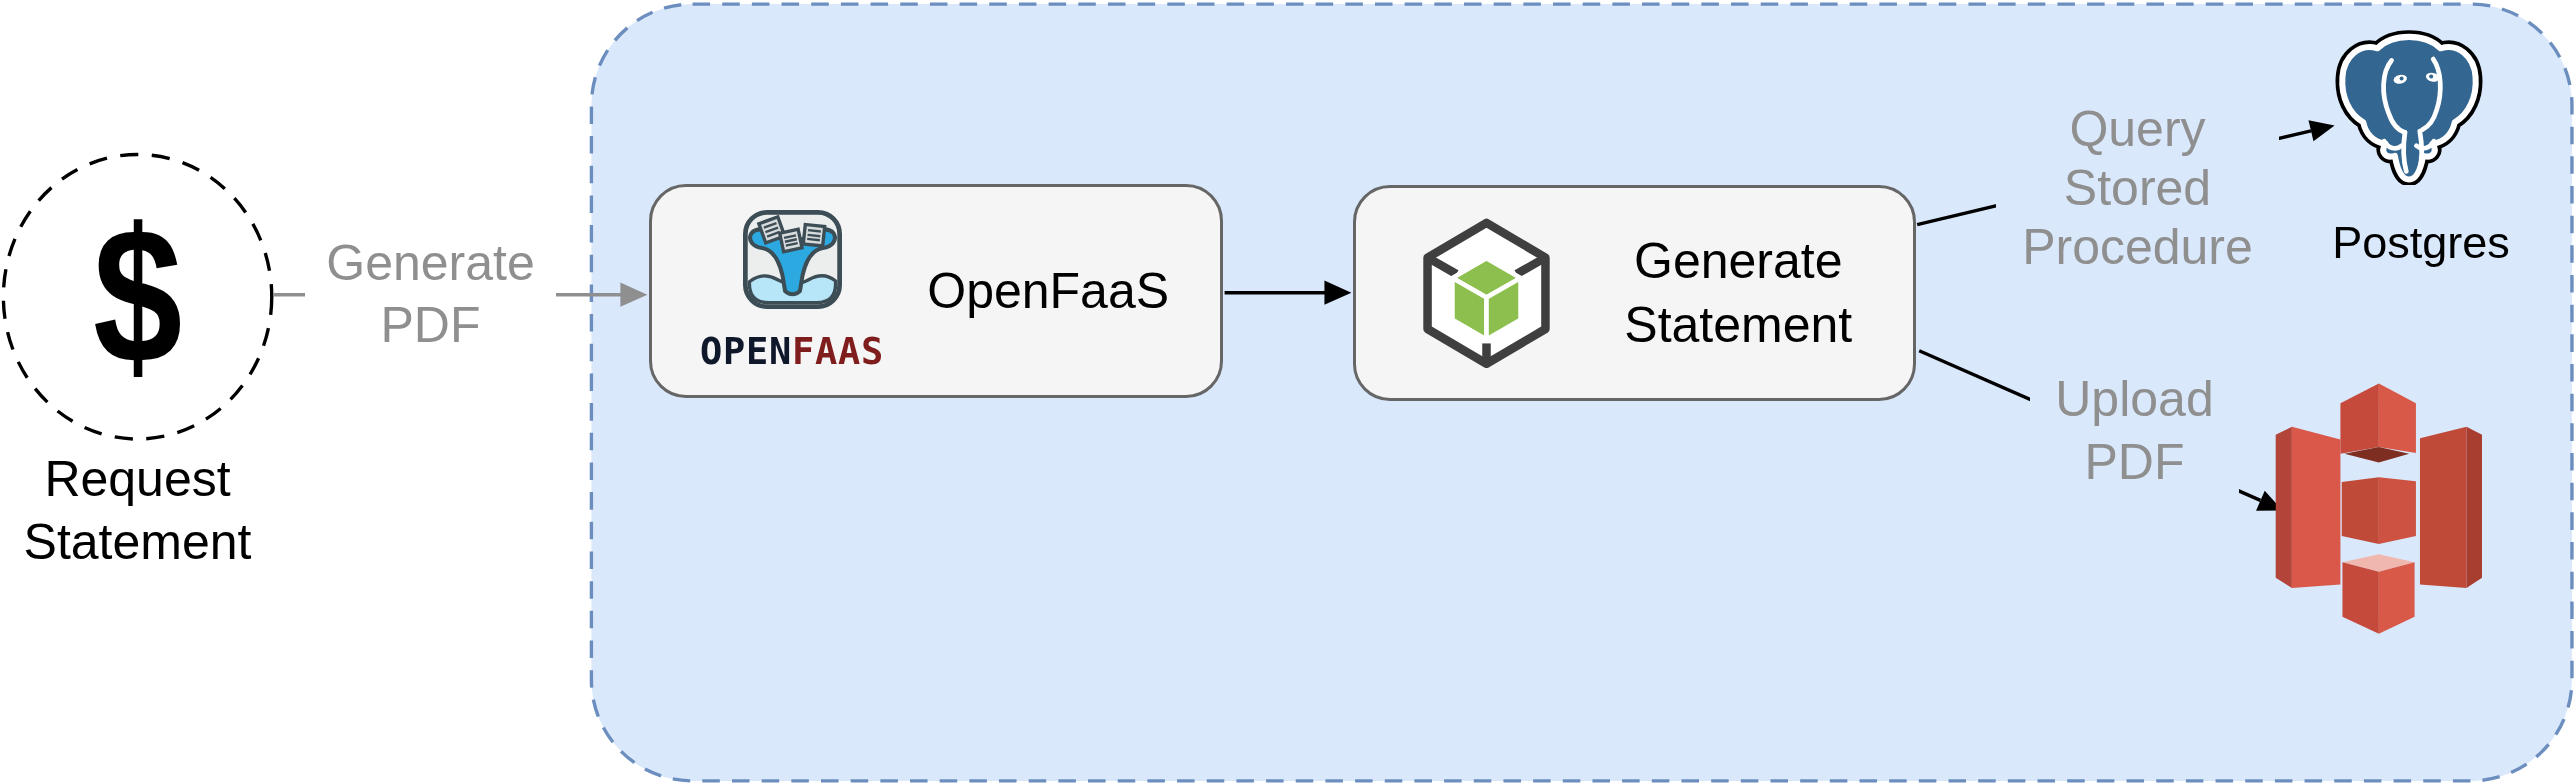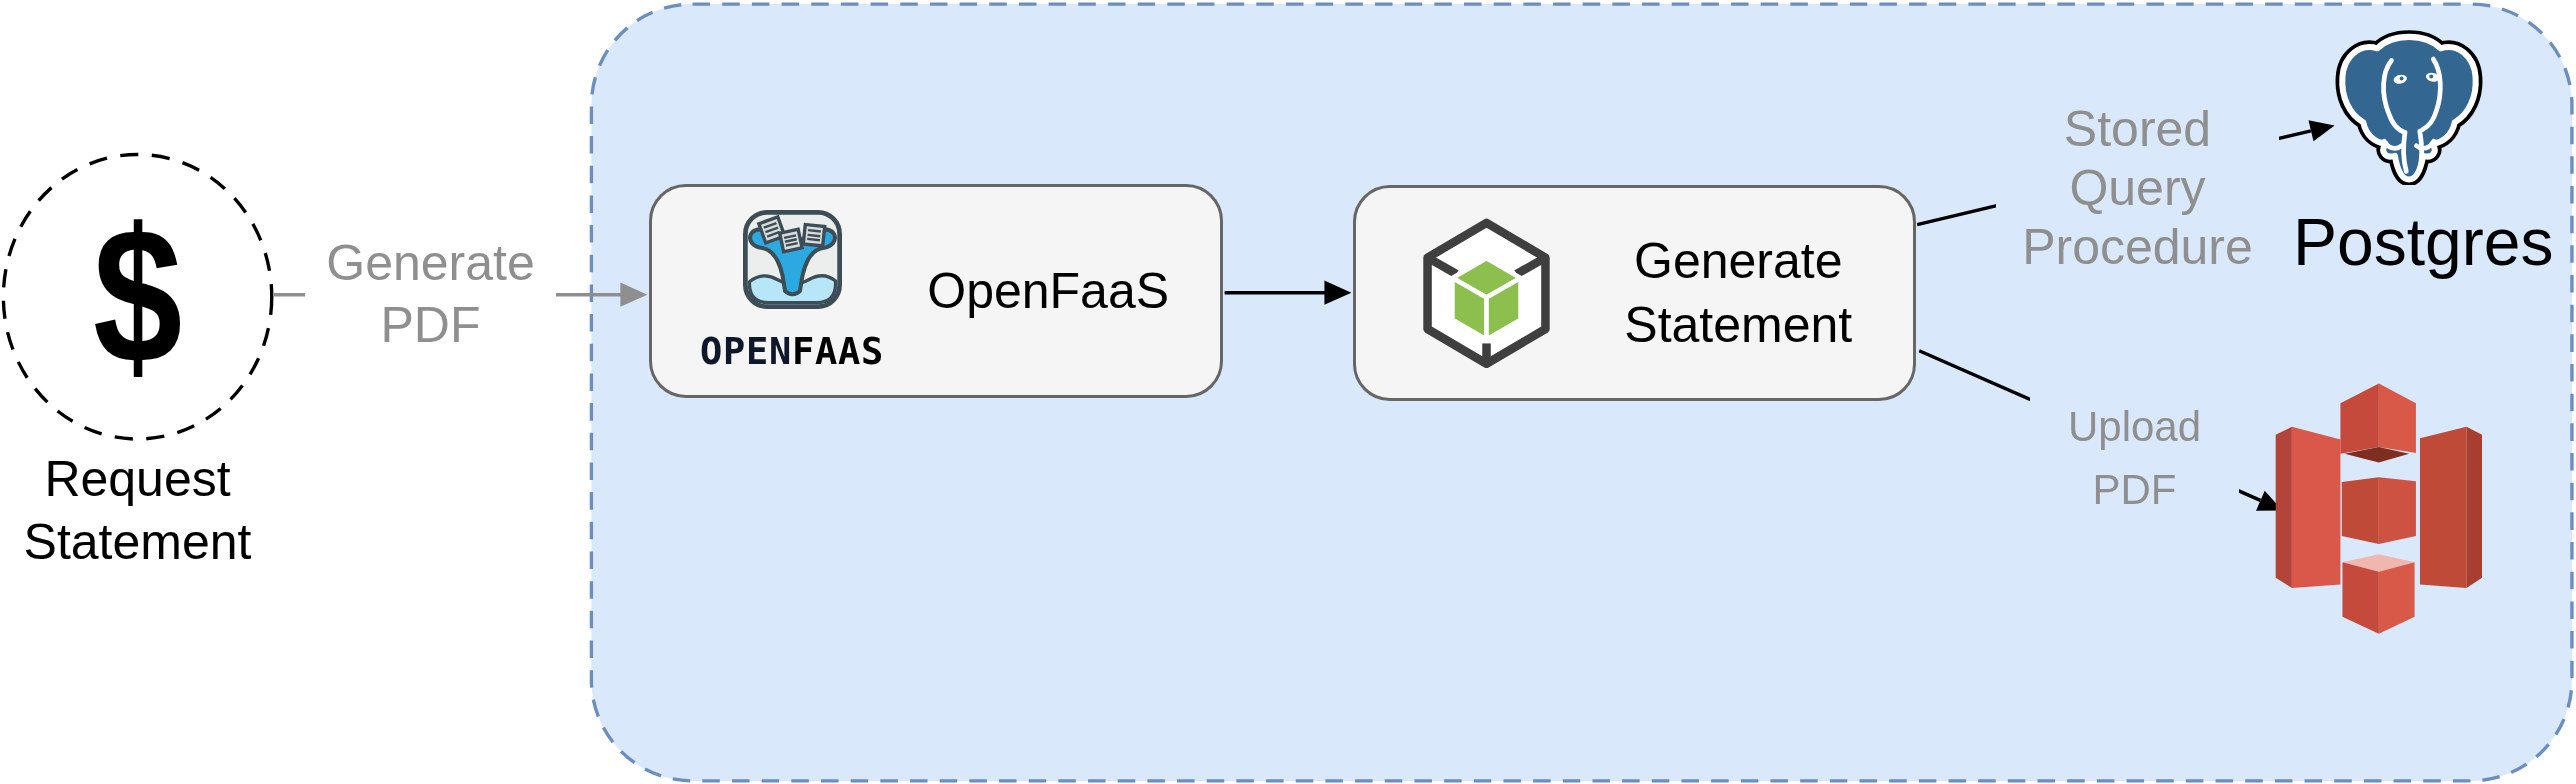--- a/index.html
+++ b/index.html
@@ -15,39 +15,39 @@
                       transform: scale(0.85, 1.02); display: block; }
 
   
   .lbl { position: absolute; text-align: center; white-space: nowrap; }
   .lbl div { white-space: nowrap; }
   .lbl-black { color: #000000; }
   .lbl-gray  { color: #8f8f8f; }
   .request-label   { left: -4px;  top: 448px;  width: 283px; font-size: 50px; line-height: 63px; }
   .genpdf-label    { left: 305px; top: 232px;  width: 251px; font-size: 50px; line-height: 62px; background: #ffffff; }
   .query-label     { left: 1996px; top: 100px; width: 283px; font-size: 50px; line-height: 59px; background: #dae8fc; }
-  .upload-label    { left: 2030px; top: 368px; width: 209px; font-size: 42px; line-height: 63px; background: #dae8fc; margin-top: 27px; }
-  .postgres-label  { left: 2293px; top: 214px; width: 256px; font-size: 66px; line-height: 57px; }
+  .upload-label    { left: 2030px; top: 368px; width: 209px; font-size: 50px; line-height: 63px; background: #dae8fc; }
+  .postgres-label  { left: 2293px; top: 214px; width: 256px; font-size: 45px; line-height: 57px; }
   .s3-label        { left: 2278px; top: 646px; width: 202px; font-size: 50px; line-height: 57px; }
 
   
   .node { position: absolute; background: #f5f5f5; border: 3.4px solid #666666;
           border-radius: 37px; box-sizing: border-box;
           display: flex; flex-direction: row; align-items: center; }
   .node-gateway  { left: 649px;  top: 184px; width: 574px; height: 214px; padding-right: 6.7px; }
   .node-generate { left: 1353px; top: 185px; width: 563px; height: 216px; padding-right: 13.5px; }
   .node-media { display: flex; flex-direction: column; align-items: center; flex: 0 0 auto; }
   .node-gateway  .node-media { width: 182px; margin-left: 49px; }
   .node-generate .node-media { width: 182px; margin-left: 39px; }
   .node-text { flex: 1 1 auto; text-align: center; font-size: 50px; line-height: 64px; color: #000; }
 
   .wordmark { margin-top: 20px; font-family: "DejaVu Sans Mono", monospace;
               font-weight: bold; font-size: 37px; letter-spacing: 0.7px; white-space: nowrap; }
   .wm-open { color: #0f172a; }
-  .wm-faas { color: #000000; }
+  .wm-faas { color: #7f1d1d; }
 
   .logo-abs { position: absolute; }
   .pg-logo { left: 2335px; top: 30px; }
   .s3-logo { left: 2273px; top: 374px; }
 </style>
 </head>
 <body>
 
 <div class="canvas">
 
@@ -144,22 +144,22 @@
         <polygon points="152,92 100,122 100,186 152,156" fill="#8cbf4d" stroke="#ffffff" stroke-width="7" stroke-linejoin="round"></polygon>
       </svg>
     </div>
     <div class="node-text">
       <div>Generate</div>
       <div>Statement</div>
     </div>
   </div>
 
   <div class="lbl lbl-gray query-label">
+    <div>Query</div>
     <div>Stored</div>
-    <div>Query</div>
     <div>Procedure</div>
   </div>
 
   <div class="lbl lbl-gray upload-label">
     <div>Upload</div>
     <div>PDF</div>
   </div>
 
   <svg class="logo-abs pg-logo" width="148" height="155" viewBox="0 0 220 230">
     <g stroke-linecap="round" stroke-linejoin="round">

